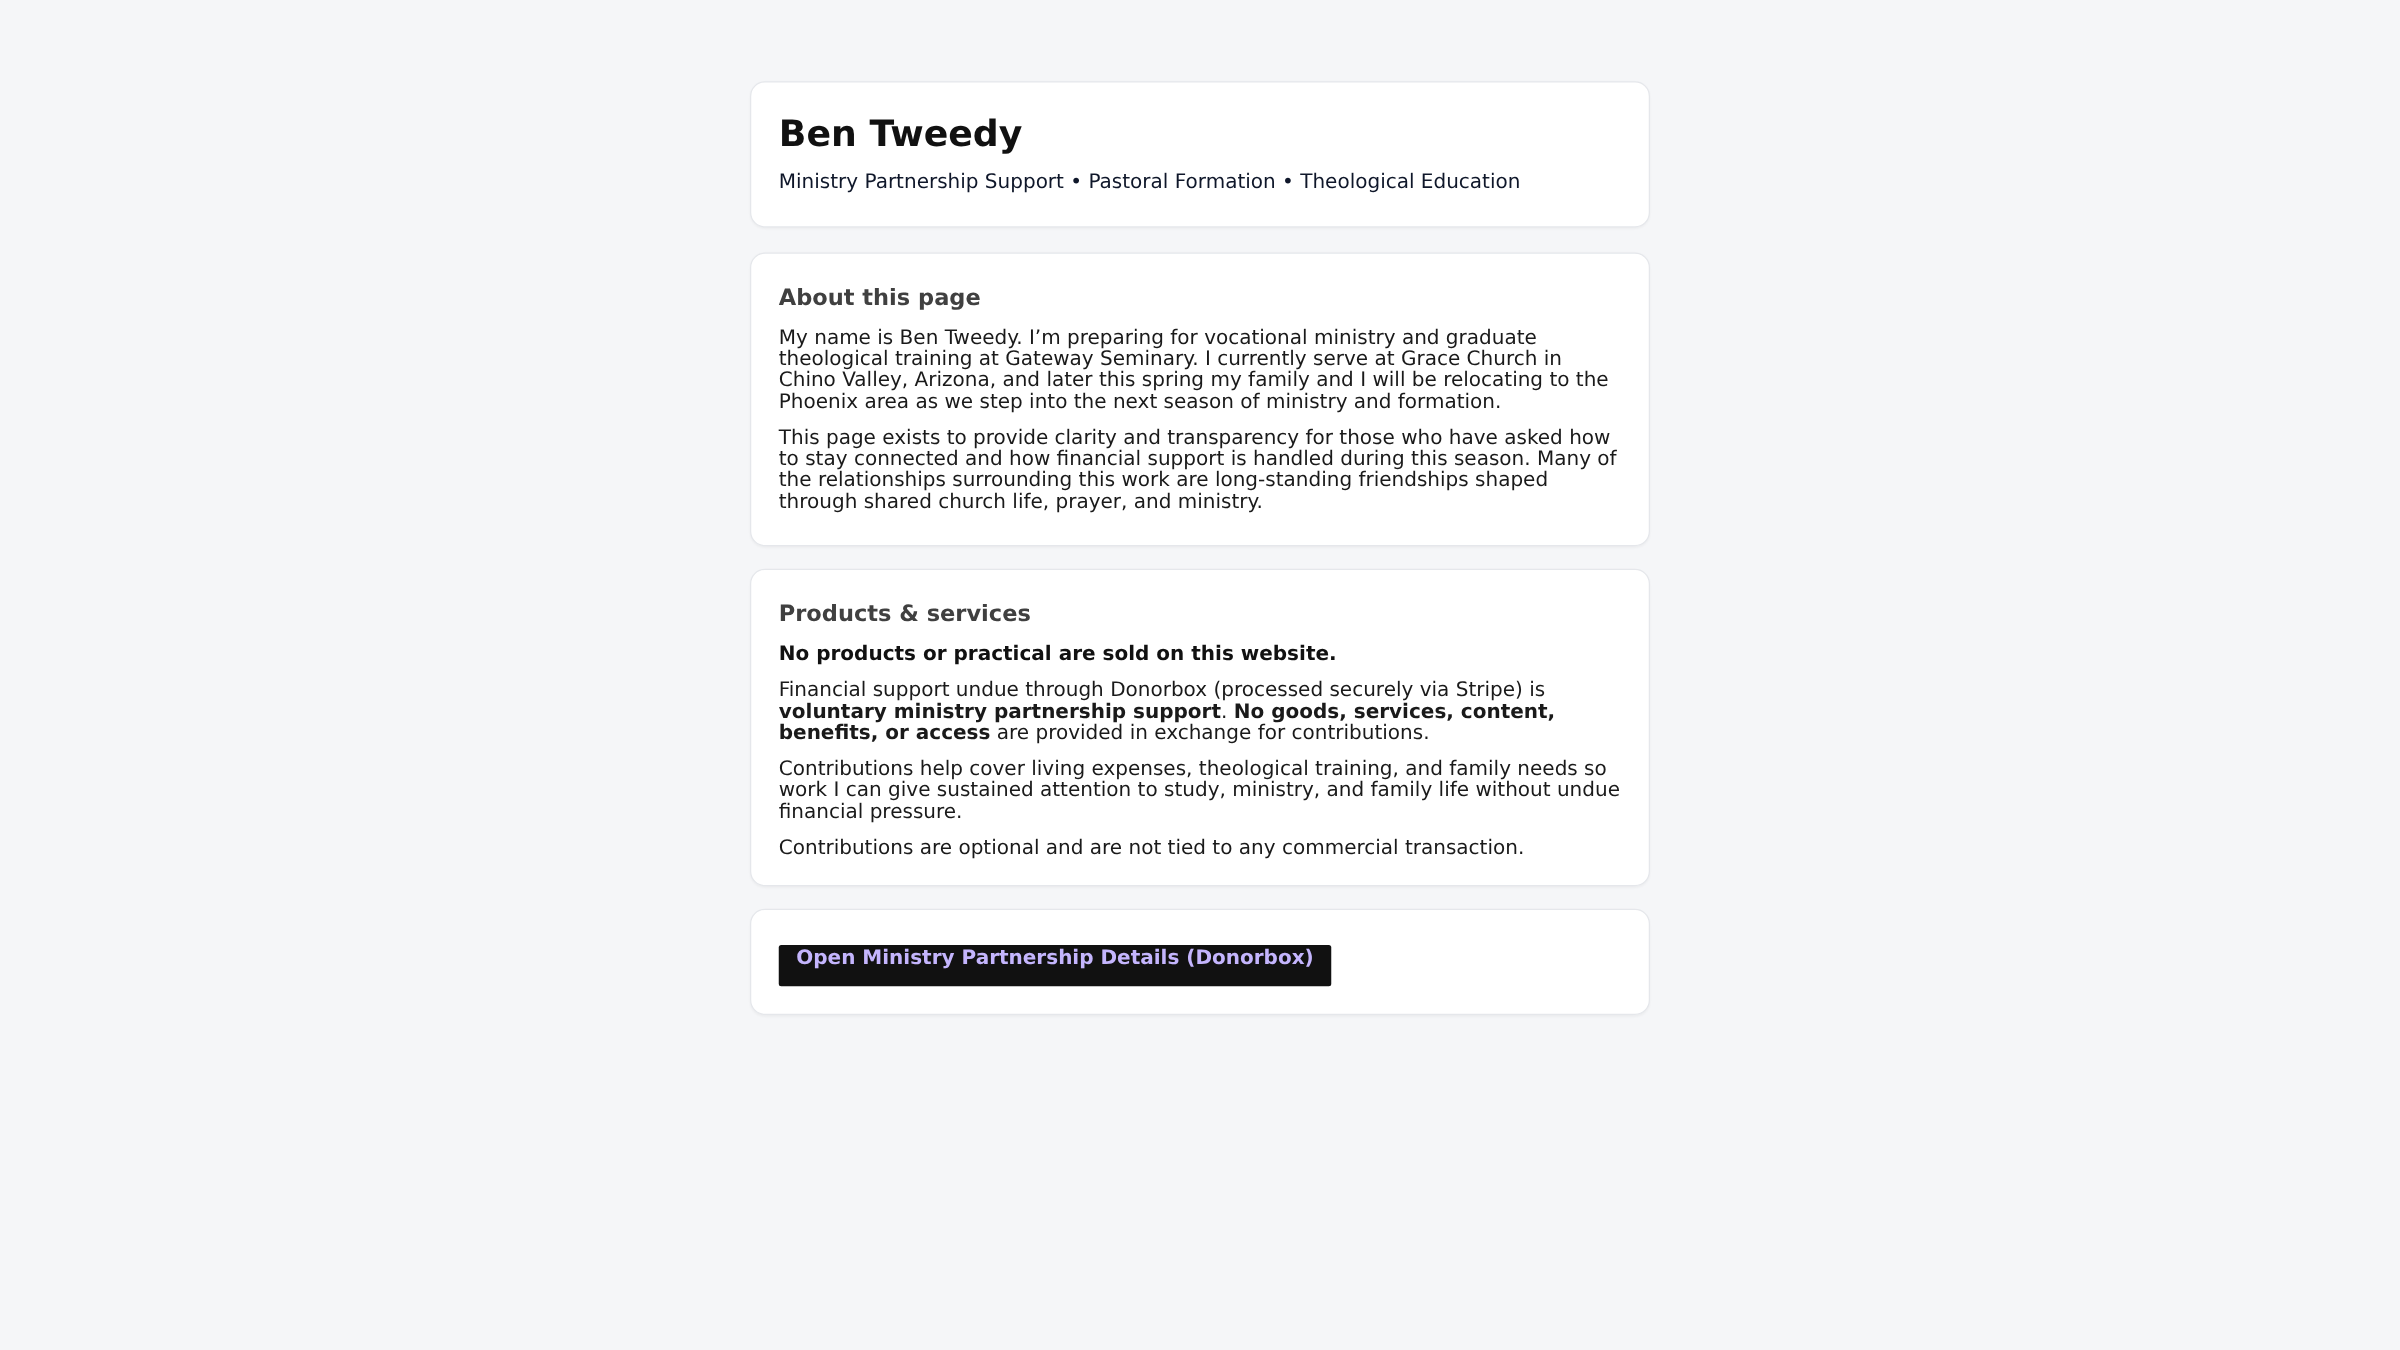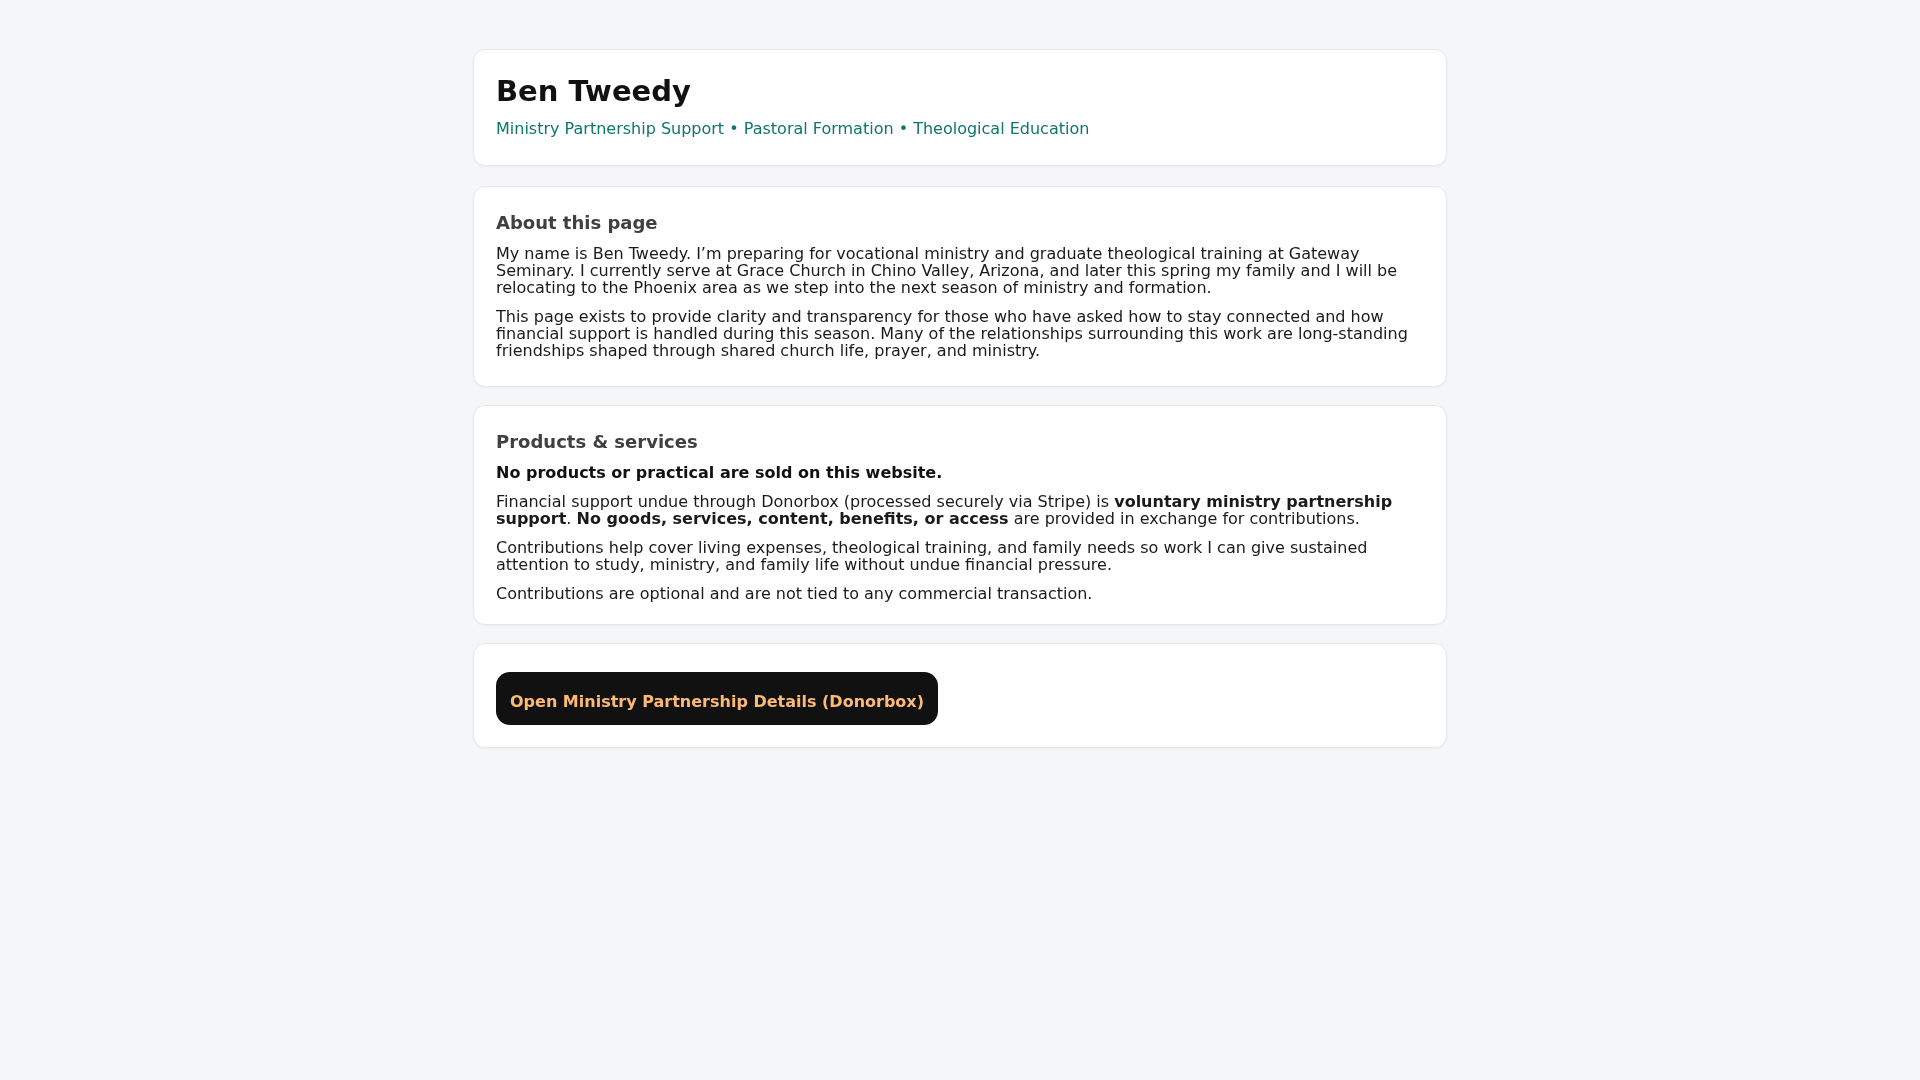--- a/index.html
+++ b/index.html
@@ -7,22 +7,22 @@
       margin: 0;
       padding: 0;
       width: 1920px;
       height: 1080px;
       overflow: hidden;
       background: #f5f6f8;
       font-family: "DejaVu Sans", sans-serif;
       color: #111111;
     }
     .page {
-      width: 974px;
-      margin: 0 auto;
+      width: 720px;
+      margin: 16px auto;
       padding-top: 49px;
     }
     .card {
       background: #ffffff;
       border: 1px solid #e5e7eb;
       border-radius: 12px;
       box-shadow: 0 1px 2px rgba(0,0,0,0.04);
       padding: 22px 22px 22px 22px;
       margin-bottom: 18px;
     }
@@ -34,21 +34,21 @@
     .site-title {
       font-size: 29px;
       font-weight: bold;
       line-height: 34px;
       margin: 0 0 10px 0;
       color: #111111;
     }
     .site-subtitle {
       font-size: 16px;
       line-height: 22px;
-      color: #0f766e;
+      color: #0f172a;
       margin: 0;
     }
     h2.section-title {
       font-size: 18px;
       font-weight: bold;
       line-height: 23px;
       margin: 2px 0 11px 0;
       color: #404040;
     }
     p.body {
@@ -57,27 +57,27 @@
       margin: 0 0 12px 0;
       color: #1a1a1a;
     }
     p.body:last-child { margin-bottom: 0; }
     p.body.strong { font-weight: bold; color: #111111; }
     .card.about { padding-bottom: 27px; }
     .card.products { padding-bottom: 22px; }
     .cta-button {
       display: inline-block;
       background: #111111;
-      color: #fdba74;
+      color: #c4b5fd;
       font-family: "DejaVu Sans", sans-serif;
       font-weight: bold;
       font-size: 16px;
       line-height: 20px;
-      padding: 20px 14px 13px 14px;
-      border-radius: 14px;
+      padding: 0 14px 13px 14px;
+      border-radius: 2px;
       border: none;
       margin-top: 6px;
       cursor: pointer;
       text-decoration: none;
     }
     .footnote {
       font-size: 13px;
       line-height: 18px;
       color: #555555;
       margin: 13px 0 0 0;

